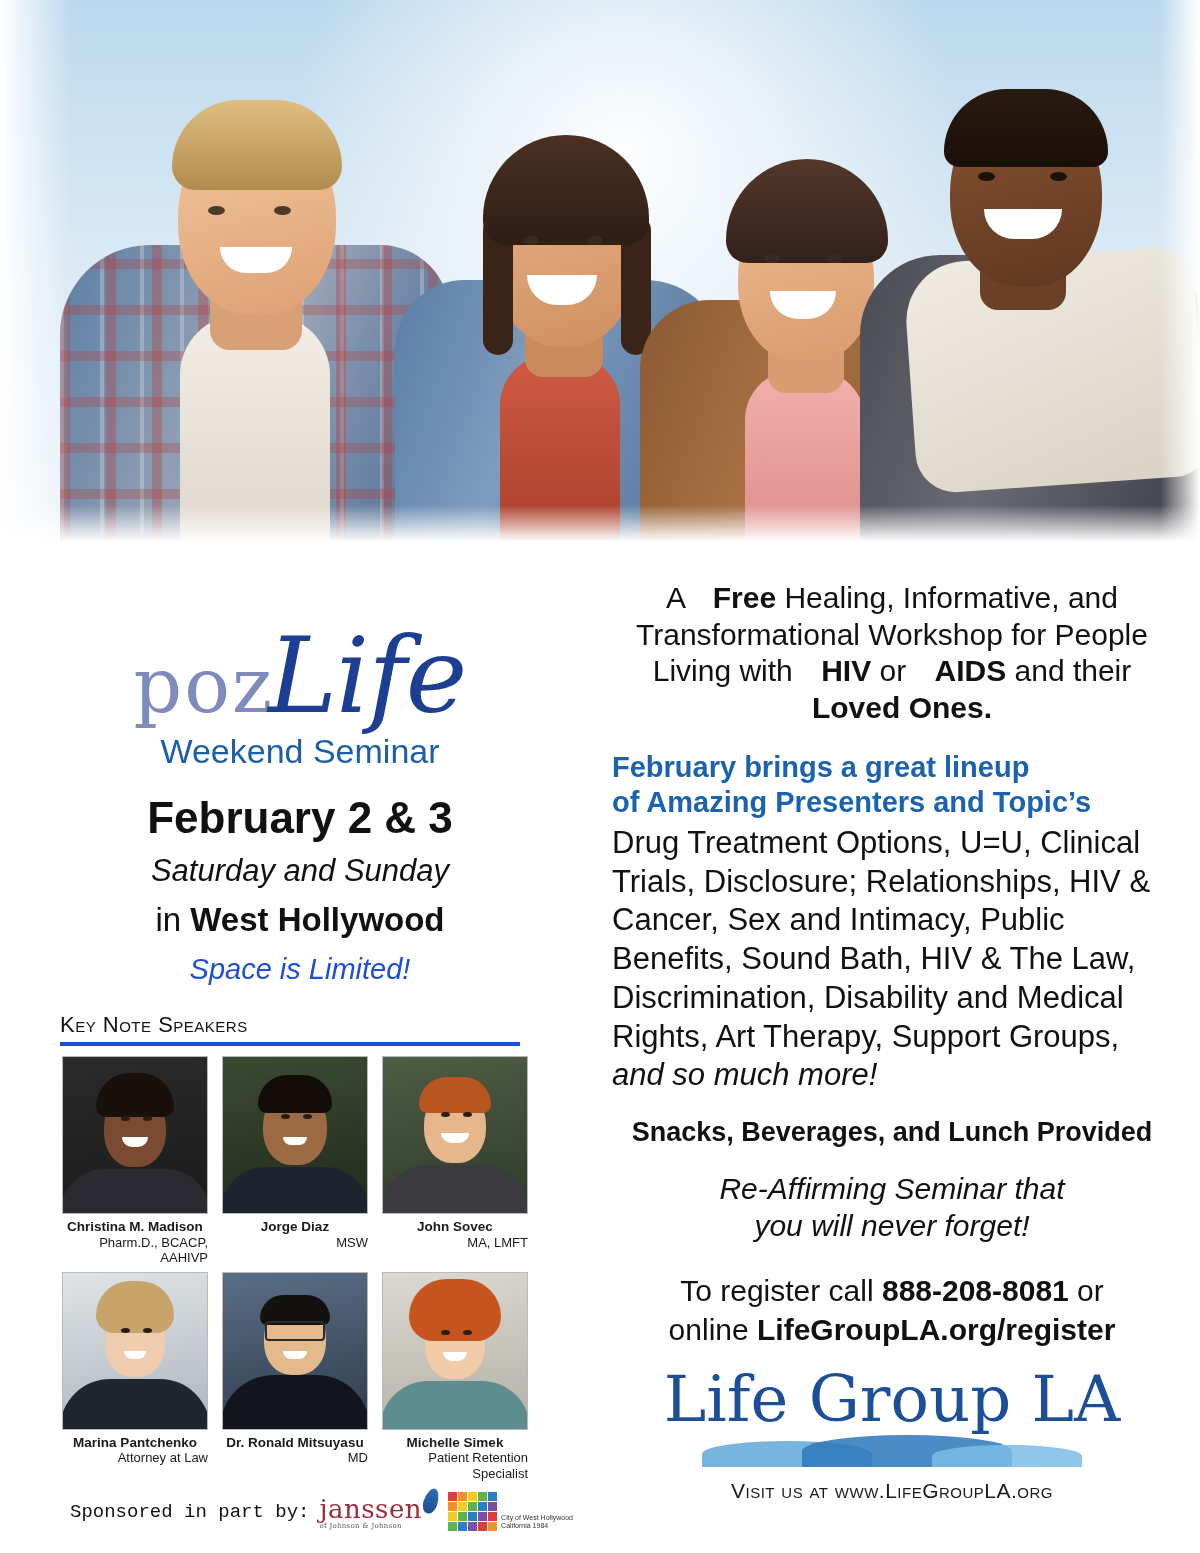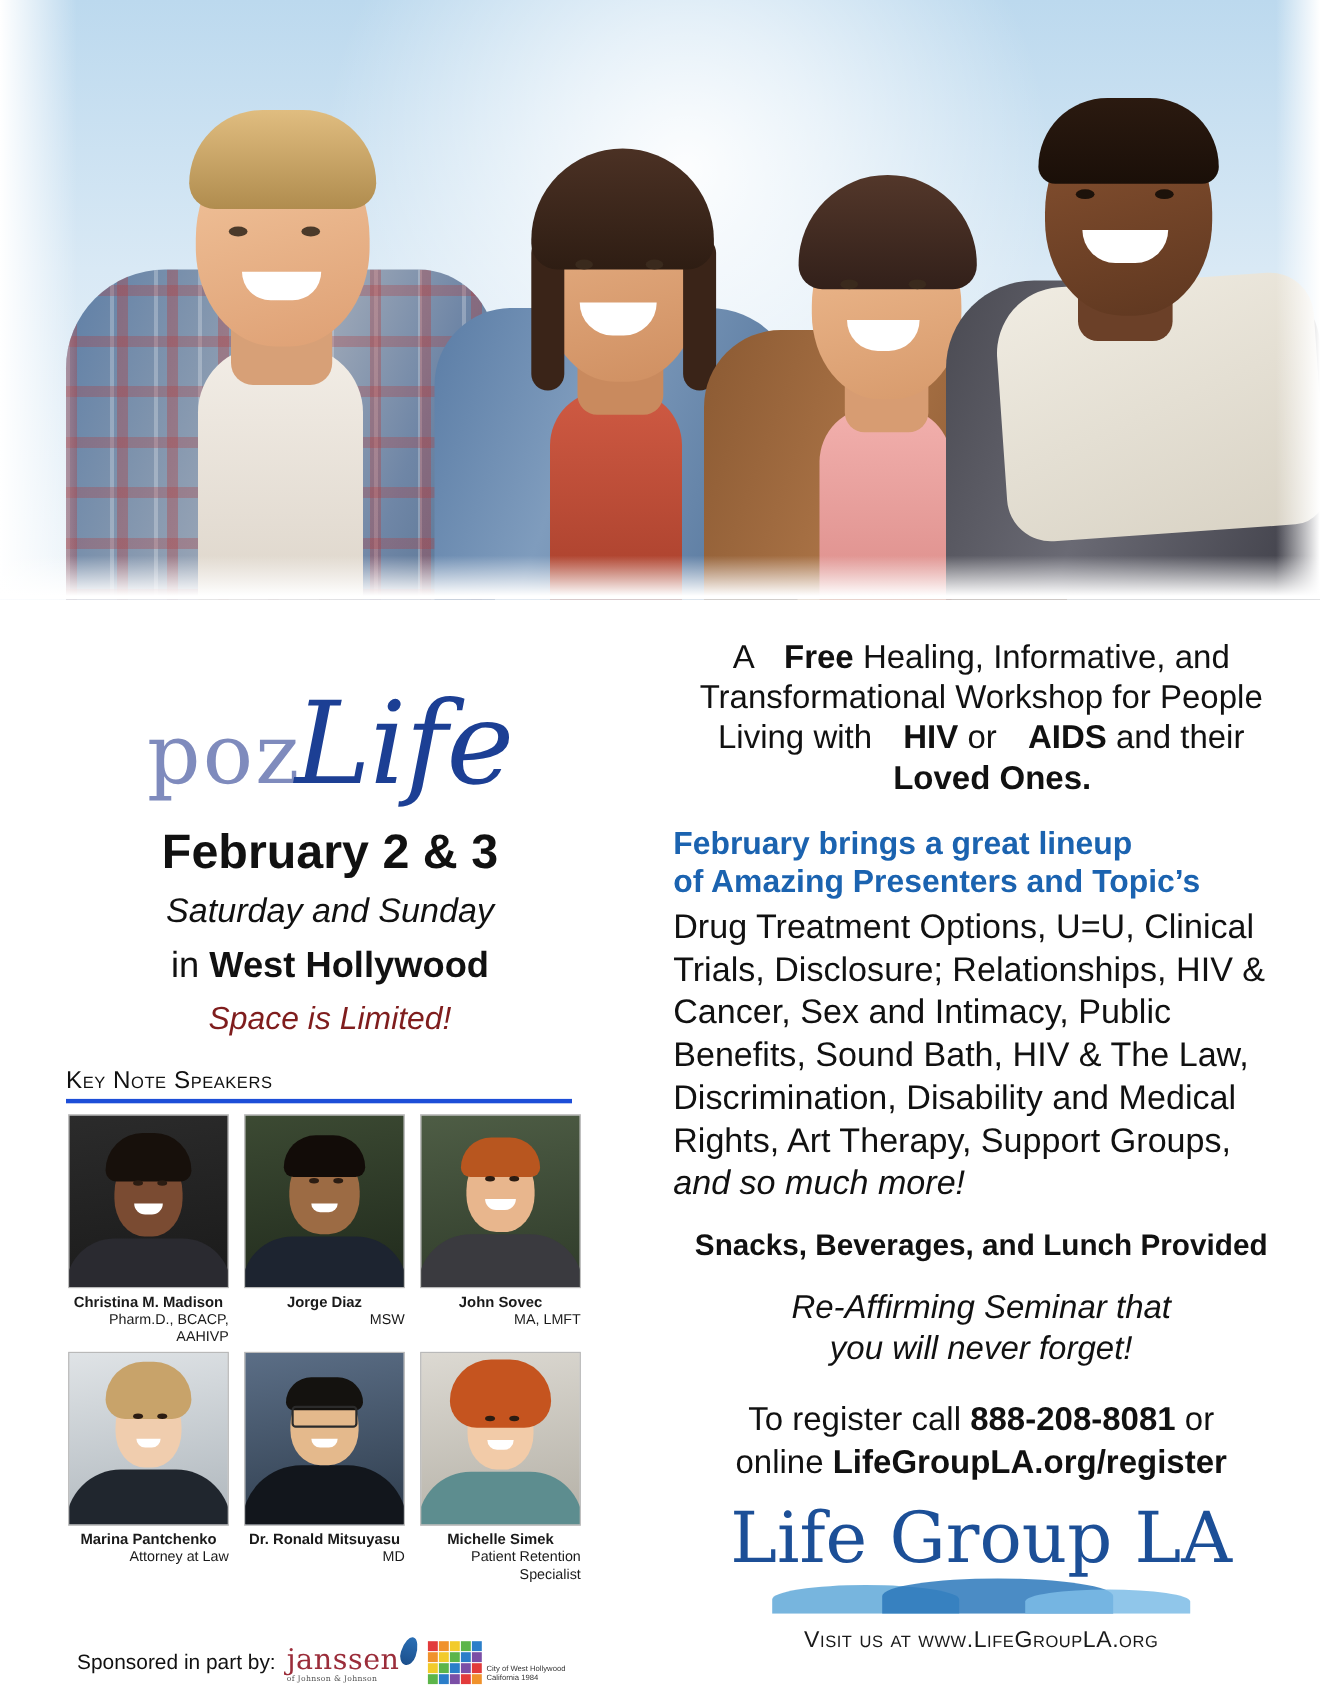--- a/index.html
+++ b/index.html
@@ -125,21 +125,21 @@
     text-align:center;color:#1c5fa8;font-size:34px;margin-top:4px;font-weight:400;
   }
   .date{
     text-align:center;font-size:44px;font-weight:bold;margin-top:22px;color:#111;
   }
   .satsun{
     text-align:center;font-size:31px;font-style:italic;margin-top:10px;color:#111;
   }
   .inwh{text-align:center;font-size:33px;margin-top:12px;color:#111;}
   .inwh b{font-weight:bold;}
-  .space{text-align:center;font-size:29px;font-style:italic;margin-top:14px;color:#7f1d1d;}
+  .space{text-align:center;font-size:29px;font-style:italic;margin-top:14px;color:#1d4ed8;}
 
   .kn-wrap{margin:26px 0 0 60px;width:460px;}
   .kn-title{
     font-size:22px;color:#111;letter-spacing:.5px;
     border-bottom:4px solid #1d4ed8;padding-bottom:4px;
     font-variant:small-caps;
   }
 
   .speakers{margin:10px 0 0 62px;width:470px;}
   .srow{display:flex;gap:14px;margin-bottom:6px;}
@@ -156,21 +156,21 @@
   .ph-head{position:absolute;left:50%;transform:translateX(-50%);border-radius:50% 50% 44% 44%;}
   .ph-hair{position:absolute;left:50%;transform:translateX(-50%);border-radius:60px 60px 18px 18px;}
   .ph-shoulders{position:absolute;left:50%;transform:translateX(-50%);bottom:0;border-radius:60px 60px 0 0;}
   .ph-smile{position:absolute;left:50%;transform:translateX(-50%);background:#fff;border-radius:0 0 20px 20px;}
   .ph-eye{position:absolute;width:9px;height:5px;border-radius:50%;background:#2b1c12;}
   .ph-glass{position:absolute;left:50%;transform:translateX(-50%);border:2px solid #2b2b2b;border-radius:4px;}
 
   .sponsor{
     position:absolute;left:70px;top:1492px;width:520px;display:flex;align-items:center;gap:10px;
   }
-  .sponsor-label{font-size:19px;color:#111;}
+  .sponsor-label{font-size:19px;color:#111;font-family:Liberation Mono, monospace;}
   .janssen{
     font-family:"DejaVu Serif", serif;font-size:26px;color:#9b2d3a;letter-spacing:.5px;position:relative;
   }
   .janssen .swoosh{
     position:absolute;right:-16px;top:-6px;width:14px;height:26px;
     background:linear-gradient(180deg,#2b6fb5,#1b4f8c);
     border-radius:50% 50% 50% 50%/60% 60% 40% 40%;transform:rotate(18deg);
   }
   .janssen-sub{font-size:7px;color:#555;letter-spacing:.3px;display:block;margin-top:-2px;}
   .weho{margin-left:16px;display:flex;align-items:flex-start;gap:4px;}
@@ -269,20 +269,21 @@
     <div class="hero-edge-l"></div>
     <div class="hero-edge-r"></div>
     <div class="hero-fade"></div>
   </div>
 
   <div class="left">
 
     <div class="logo-row">
       <span class="logo-poz">poz</span><span class="logo-life">Life</span>
     </div>
+    <div class="weekend">Weekend Seminar</div>
 
     <div class="date">February 2 &amp; 3</div>
     <div class="satsun">Saturday and Sunday</div>
     <div class="inwh"><span>in </span><b>West Hollywood</b></div>
     <div class="space">Space is Limited!</div>
 
     <div class="kn-wrap">
       <div class="kn-title">Key Note Speakers</div>
     </div>
 

